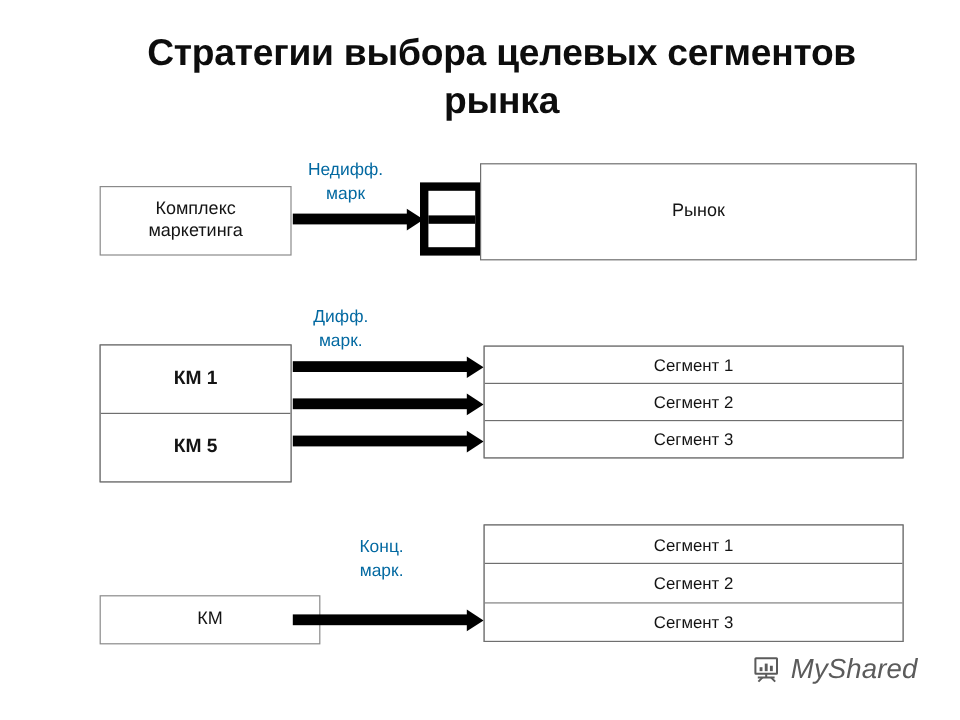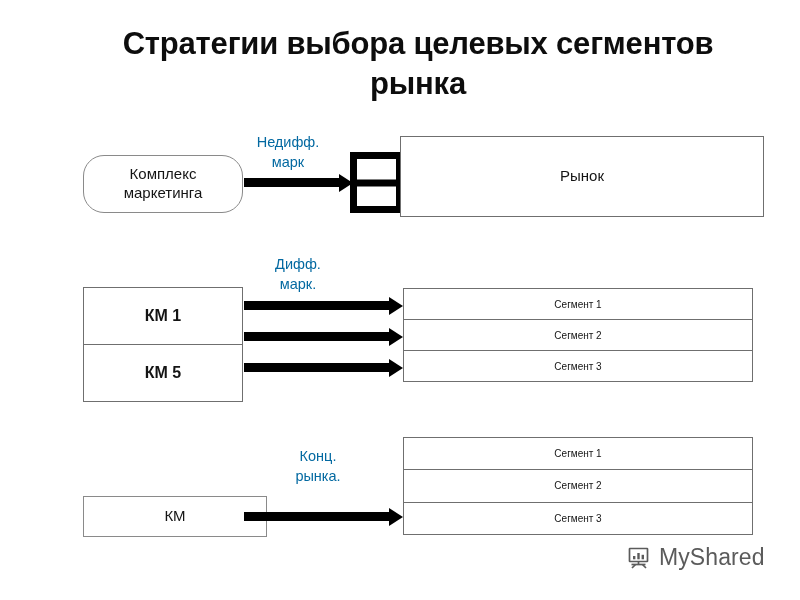--- a/index.html
+++ b/index.html
@@ -45,37 +45,37 @@
     background: #ffffff;
     border: 1px solid #8a8a8a;
     display: flex;
     align-items: center;
     justify-content: center;
     text-align: center;
     font-size: 15px;
     line-height: 1.25;
     color: #141414;
   }
-  .box.two-line { font-size: 15px; border-radius: 21px; }
+  .box.two-line { font-size: 15px; }
 
   .stack {
     position: absolute;
     box-sizing: border-box;
     background: #737373;
     border: 1px solid #6f6f6f;
     display: flex;
     flex-direction: column;
   }
   .stack .row {
     flex: 1 1 0;
     box-sizing: border-box;
     display: flex;
     align-items: center;
     justify-content: center;
-    font-size: 10px;
+    font-size: 14px;
     color: #141414;
     border-bottom: 1px solid #6f6f6f;
     background: #ffffff;
   }
   .stack .row:last-child { border-bottom: none; text-align: right; }
 
   .stack.bold-rows .row { font-weight: bold; font-size: 16px; }
 
   
   .flow-label {
@@ -124,20 +124,21 @@
   }
 
   
   .watermark {
     position: absolute;
     left: 608px;
     top: 544px;
     display: flex;
     align-items: flex-end;
     gap: 7px;
+    font-style: italic;
   }
   .watermark .wm-text {
     font-size: 23px;
     color: #5b5b5b;
     letter-spacing: 0.1px;
   }
   .watermark svg { display: block; }
 </style>
 </head>
 <body>
@@ -158,35 +159,35 @@
     <div class="divider"></div>
   </div>
 
   <div class="box" style="left:382px; top:136px; width:364px; height:81px; border-color:#6f6f6f;">Рынок</div>
 
   <div class="stack bold-rows" style="left:65px; top:287px; width:160px; height:115px;">
     <div class="row">КМ 1</div>
     <div class="row">КМ 5</div>
   </div>
 
-  <div class="flow-label" style="left: 220px; top: 255px; width: 120px; white-space: pre-line;">Дифф.
+  <div class="flow-label" style="left: 206px; top: 255px; width: 120px; white-space: pre-line;">Дифф.
 марк.</div>
 
   <div class="arrow" style="left:226px; top:301px; width:146px;"></div>
   <div class="arrow" style="left:226px; top:332px; width:146px;"></div>
   <div class="arrow" style="left:226px; top:363px; width:146px;"></div>
 
   <div class="stack" style="left:385px; top:288px; width:350px; height:94px;">
     <div class="row">Сегмент 1</div>
     <div class="row">Сегмент 2</div>
     <div class="row">Сегмент 3</div>
   </div>
 
   <div class="flow-label" style="left: 240px; top: 447px; width: 120px; white-space: pre-line;">Конц.
-рынка.</div>
+марк.</div>
 
   <div class="box" style="left:65px; top:496px; width:184px; height:41px;">КМ</div>
 
   <div class="arrow" style="left:226px; top:512px; width:146px;"></div>
 
   <div class="stack" style="left:385px; top:437px; width:350px; height:98px;">
     <div class="row">Сегмент 1</div>
     <div class="row">Сегмент 2</div>
     <div class="row">Сегмент 3</div>
   </div>

